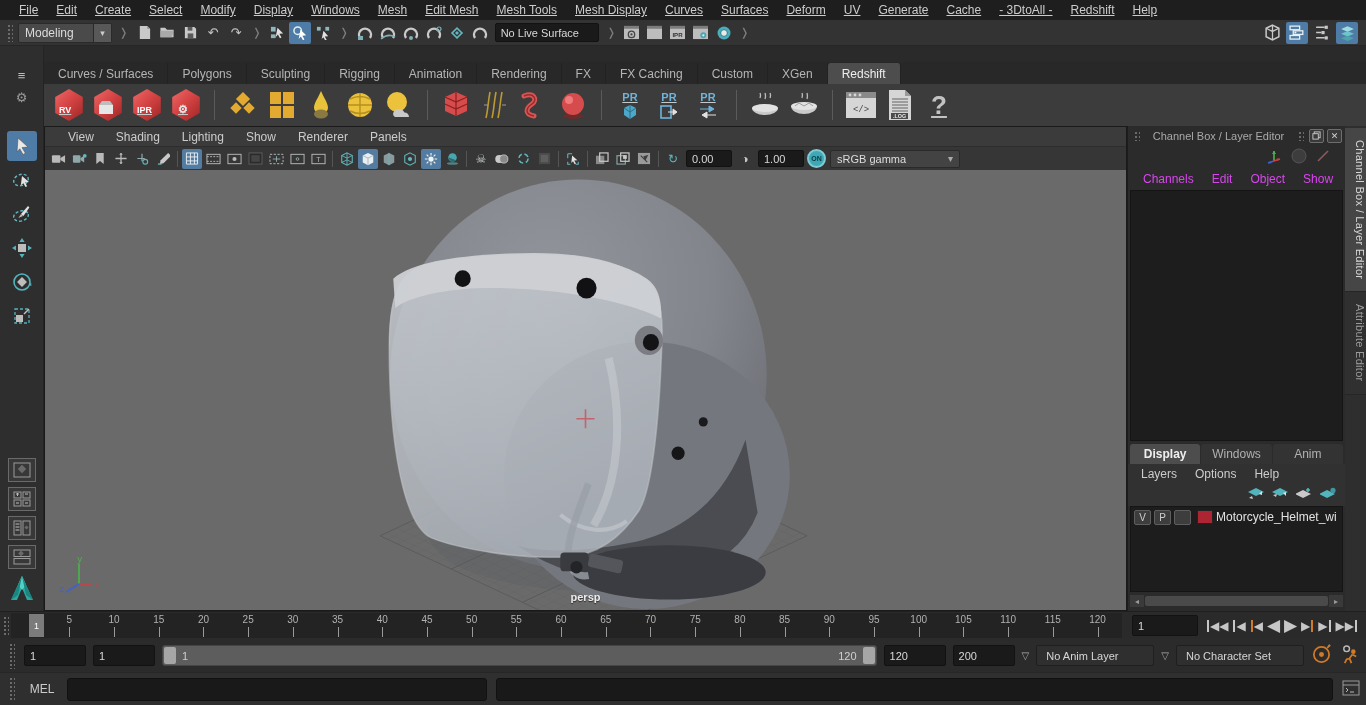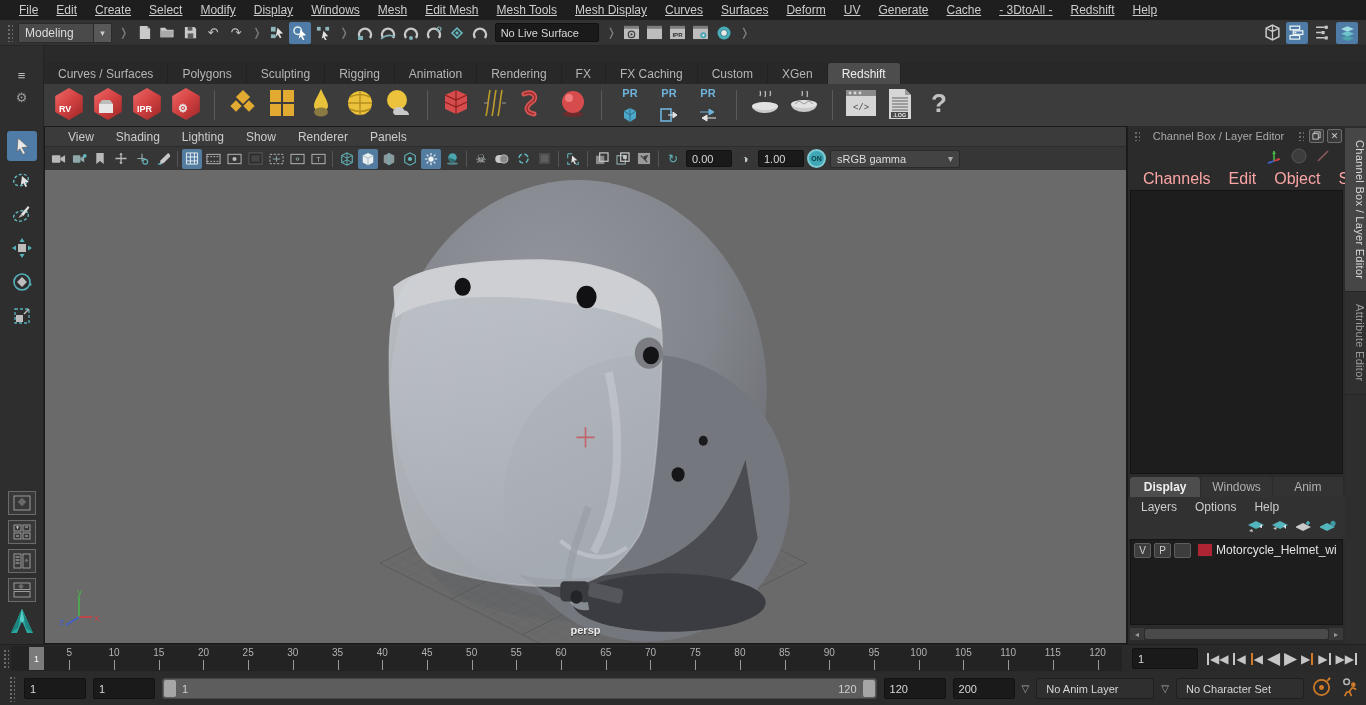--- a/index.html
+++ b/index.html
@@ -37,21 +37,21 @@
   
   .shelfwrap { display:flex; flex:none; background:#2a2a2a; }
   .shelf-left { width:44px; display:flex; flex-direction:column; align-items:center; justify-content:center;
                 gap:7px; background:#2e2e2e; border-right:1px solid #242424; }
   .shelf-right { flex:1; min-width:0; display:flex; flex-direction:column;margin-top:16px; }
   .shelf-tabs { height:22px; display:flex; align-items:flex-end; background:#282828; overflow:hidden; }
   .shelf-tab { padding:4px 14px 3px; color:#b5b5b5; font-size:12px; border-right:1px solid #222; white-space:nowrap; }
   .shelf-tab.active { background:#4d4d4d; color:#eeeeee; border-radius:3px 3px 0 0; }
   .shelf-icons { height:42px; background:#3c3c3c; display:flex; align-items:center; padding:0 8px; gap:5px; overflow:hidden; }
   .sdiv { width:1px; height:30px; background:#5a5a5a; margin:0 6px; flex:none; }
-  .shic { width:34px; height:34px; display:flex; flex-direction:column; align-items:center; justify-content:space-between; flex:none; }
+  .shic { width:34px; height:34px; display:flex; flex-direction:column; align-items:center; justify-content:center; flex:none;text-decoration:underline; }
   .rscube { width:30px; height:32px; clip-path:polygon(50% 0,96% 25%,96% 75%,50% 100%,4% 75%,4% 25%);
             background:linear-gradient(135deg,#ef6a6a 0%,#d64444 45%,#9c2424 100%);
             display:flex; align-items:flex-end; justify-content:flex-start; }
   .rscube span { font-size:9px; font-weight:bold; color:#fff; padding:0 0 6px 5px; letter-spacing:0; }
   .rscube .glyph { color:#e8e8e8; font-size:11px; padding:0 0 5px 7px; }
   .prcol { display:flex; flex-direction:column; align-items:center; line-height:1; gap:2px; }
   .prcol .pr { color:#6fb3da; font-weight:bold; font-size:11px; }
 
   
   .main { flex:1; display:flex; min-height:0; background:#242424; }
@@ -84,21 +84,21 @@
   .axisind { position:absolute; left:12px; bottom:12px; }
 
   
   .rightpanel { width:218px; background:#2b2b2b; display:flex; flex-direction:column; flex:none; border-left:1px solid #1c1c1c; }
   .cb-title { height:19px; display:flex; align-items:center; padding:0 3px; gap:3px; flex:none; }
   .cb-title .t { flex:1; text-align:center; font-size:11px; color:#a9a9a9; white-space:nowrap; overflow:hidden; }
   .winbtn { width:15px; height:14px; border:1px solid #6e6e6e; background:#3a3a3a; color:#cfcfcf;
             font-size:9px; display:flex; align-items:center; justify-content:center; border-radius:2px; flex:none;}
   .cb-gizmos { height:24px; display:flex; align-items:center; justify-content:flex-end; gap:8px; padding:0 14px; flex:none; }
   .cb-menus { height:20px; display:flex; align-items:center; padding:0 6px; flex:none; }
-  .cb-menus .cm { padding:0 9px; font-size:16px; color:#fca5a5; }
+  .cb-menus .cm { padding:0 9px; font-size:12px; color:#d946ef; }
   .cb-list { flex:1; background:#1d1d1d; margin:1px 2px; border:1px solid #151515; min-height:0; }
   .le-tabs { height:22px; display:flex; align-items:flex-end; padding:1px 2px 0; gap:1px; flex:none; }
   .le-tab { flex:1; text-align:center; padding:3px 0; background:#333; color:#b0b0b0; font-size:12px; border-radius:3px 3px 0 0; }
   .le-tab.active { background:#4d4d4d; color:#efefef; font-weight:bold; }
   .le-menus { height:20px; display:flex; align-items:center; padding:0 4px; background:#313131; flex:none; }
   .le-menus .cm { padding:0 9px; font-size:12px; color:#cccccc; }
   .le-icons { height:22px; display:flex; align-items:center; justify-content:flex-end; gap:7px; padding:0 8px; background:#313131; flex:none;}
   .layerlist { height:86px; background:#1d1d1d; margin:0 2px; border:1px solid #151515; flex:none; }
   .layer-row { height:20px; display:flex; align-items:center; gap:3px; padding:2px 3px; }
   .lbox { width:17px; height:15px; background:#3d3d3d; border:1px solid #5e5e5e; border-radius:2px;
@@ -1094,15 +1094,26 @@
           <path d="M17 4l3-3M18.4 1l1.6 1.6" stroke="#d07a28" stroke-width="1.8"></path>
           <circle cx="11" cy="11" r="2.6" fill="#d07a28"></circle>
         </svg></span>
     <span><svg width="21" height="21" viewBox="0 0 22 22">
           <circle cx="8" cy="5" r="3" fill="none" stroke="#b9b9b9" stroke-width="1.5"></circle>
           <circle cx="15" cy="8" r="2.4" fill="#d07a28"></circle>
           <path d="M14 11l-3 4 2 5M14 11l4 2M12 15l-4 1-2 4" stroke="#d07a28" stroke-width="1.8" fill="none"></path>
         </svg></span>
   </div>
 
+  <div class="melrow">
+    <span class="grip"></span>
+    <span class="mel-label">MEL</span>
+    <input class="mel-input fld" style="">
+    <div class="mel-result"></div>
+    <span><svg width="18" height="16" viewBox="0 0 18 16">
+          <rect x="1" y="1" width="16" height="14" fill="none" stroke="#9a9a9a"></rect>
+          <path d="M1 5h16" stroke="#9a9a9a"></path>
+          <path d="M4 8l2 2-2 2M8 12h4" stroke="#b9b9b9" fill="none"></path>
+        </svg></span>
+  </div>
 
 
 </div>
 
 </body></html>

